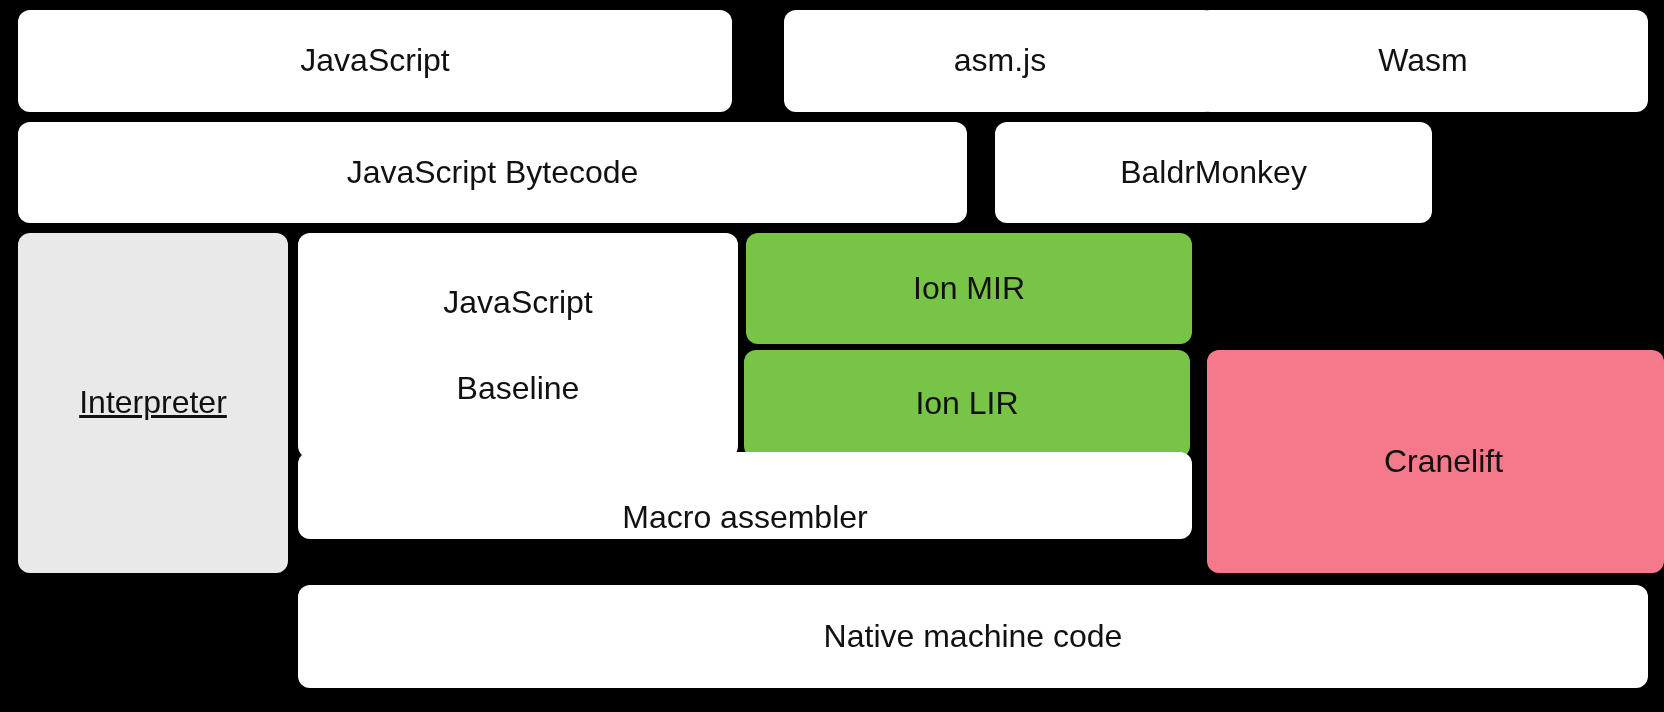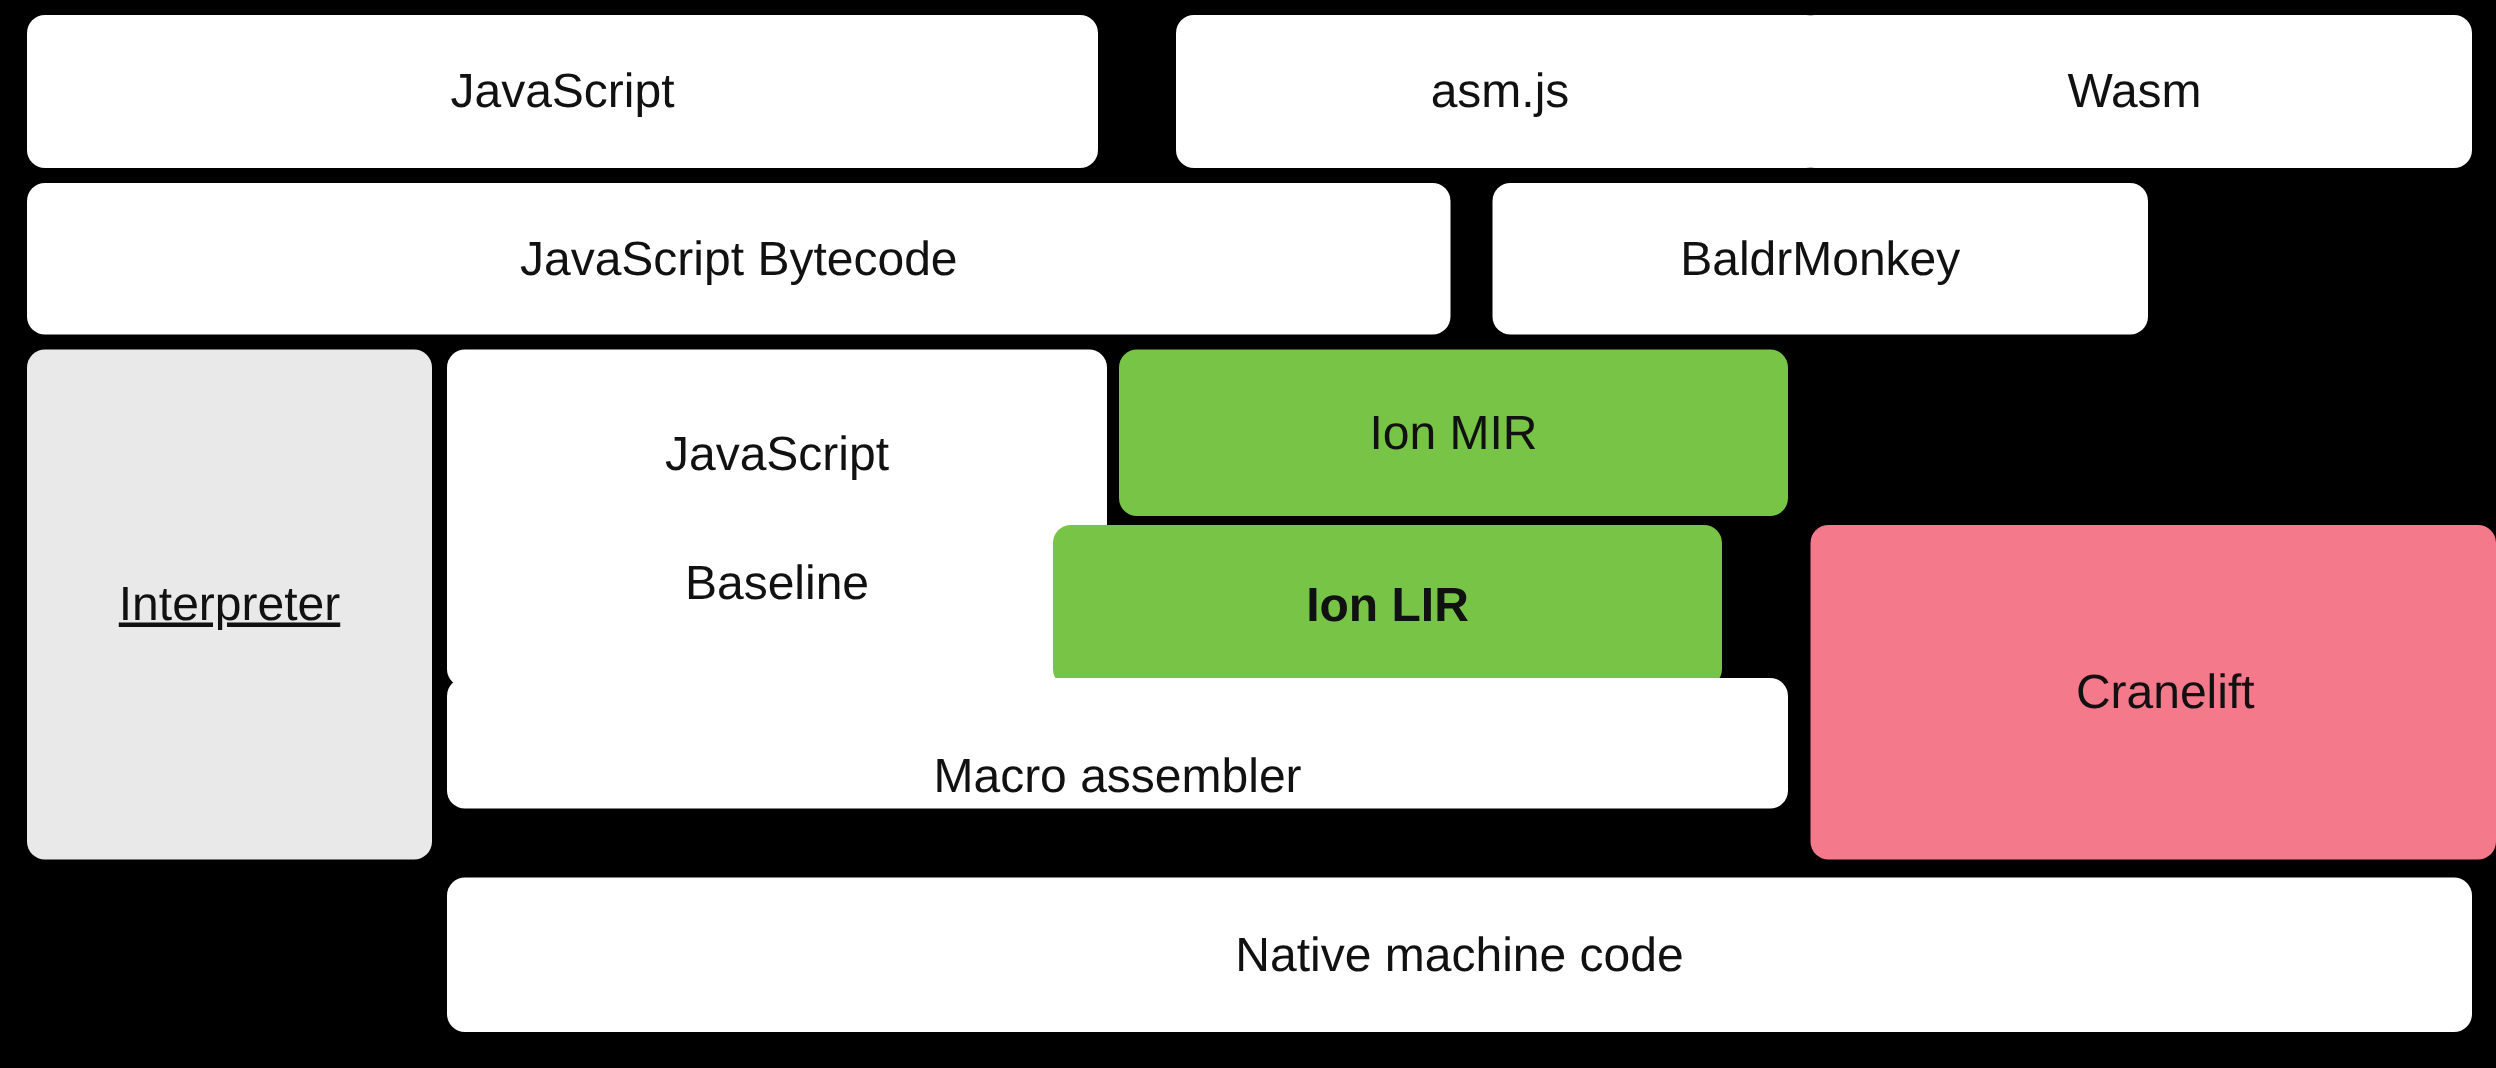--- a/index.html
+++ b/index.html
@@ -34,21 +34,21 @@
 
   
   #n-javascript { left: 18px;   top: 10px;  width: 714px;  height: 102px; }
   #n-asmjs      { left: 744px;  top: 10px;  width: 432px;  height: 102px; margin-left: 40px; }
   #n-wasm       { left: 1198px; top: 10px;  width: 450px;  height: 102px; }
   #n-bytecode   { left: 18px;   top: 122px; width: 949px;  height: 101px; }
   #n-baldr      { left: 983px;  top: 122px; width: 437px;  height: 101px; margin-left: 12px; }
   #n-interp     { left: 18px;   top: 233px; width: 270px;  height: 340px; }
   #n-baseline   { left: 298px;  top: 233px; width: 440px;  height: 225px; }
   #n-ionmir     { left: 746px;  top: 233px; width: 446px;  height: 111px; }
-  #n-ionlir     { left: 702px;  top: 350px; width: 446px;  height: 108px; font-weight: bold; }
+  #n-ionlir     { left: 744px;  top: 350px; width: 446px;  height: 108px; }
   #n-cranelift  { left: 1207px; top: 350px; width: 441px;  height: 223px; }
   #n-macro      { left: 298px;  top: 452px; width: 894px;  height: 87px; align-items: flex-end; }
   #n-native     { left: 298px;  top: 585px; width: 1350px; height: 103px; }
 
   .two-line span { display: block; }
 </style>
 </head>
 <body>
 
 <div class="canvas">

